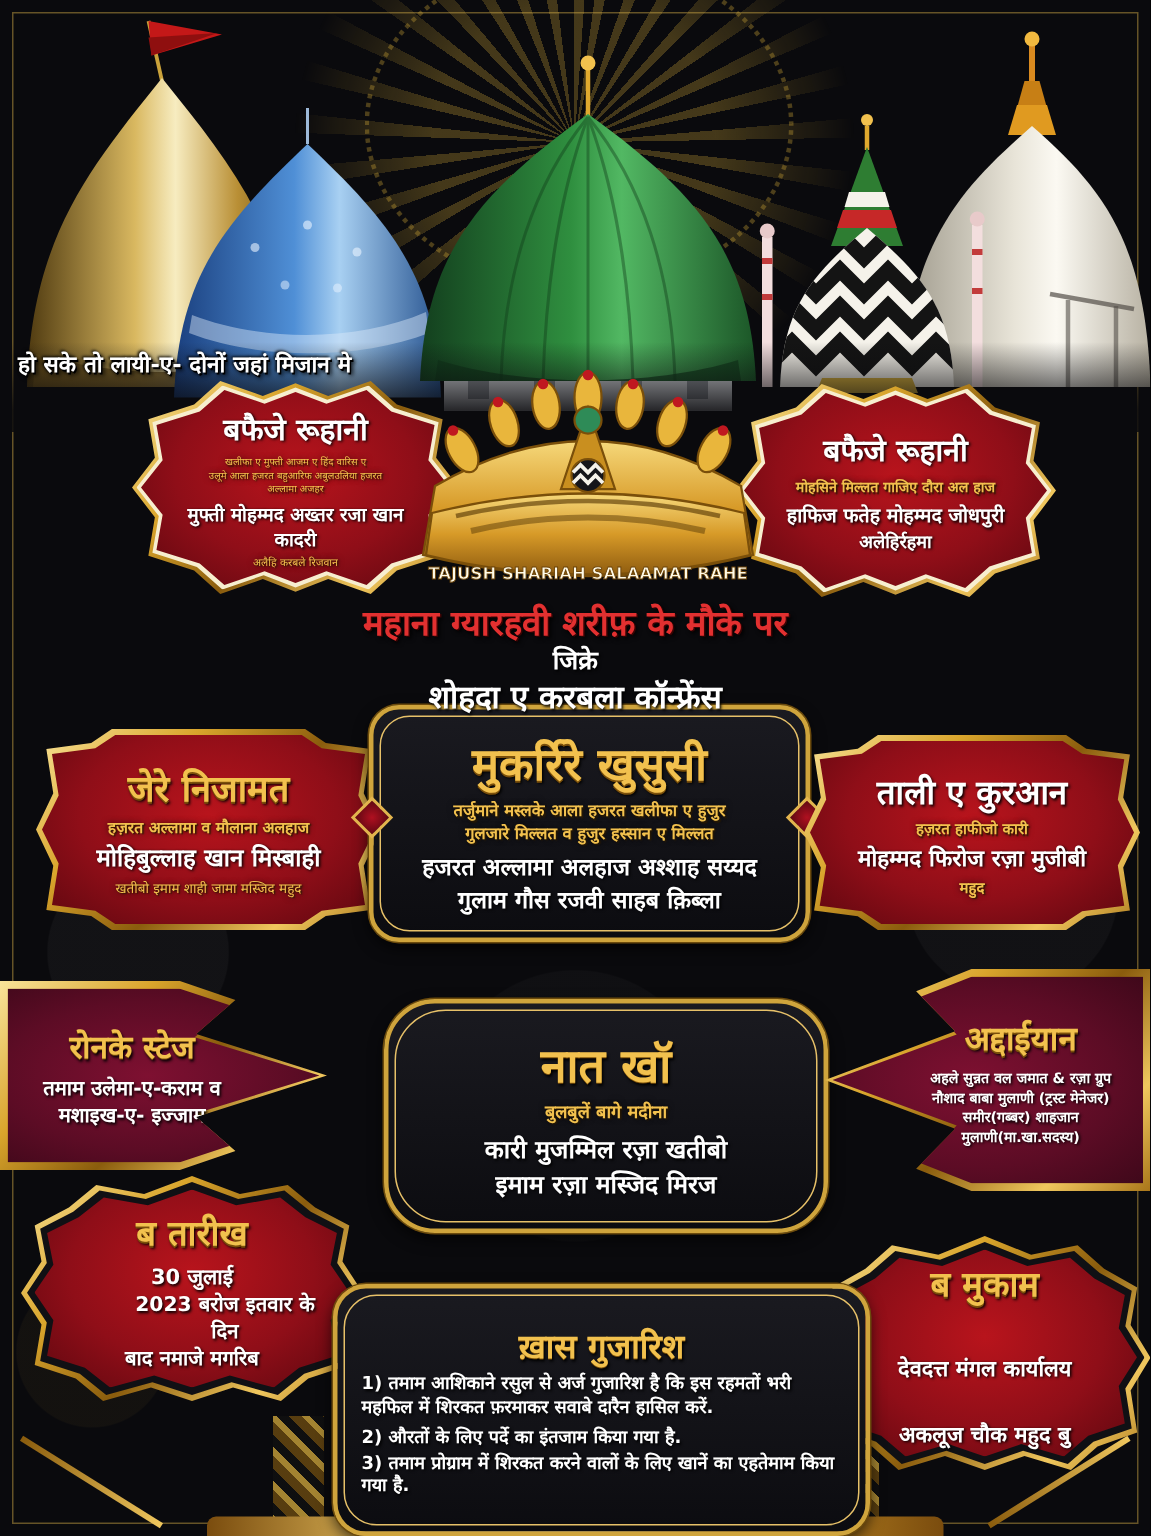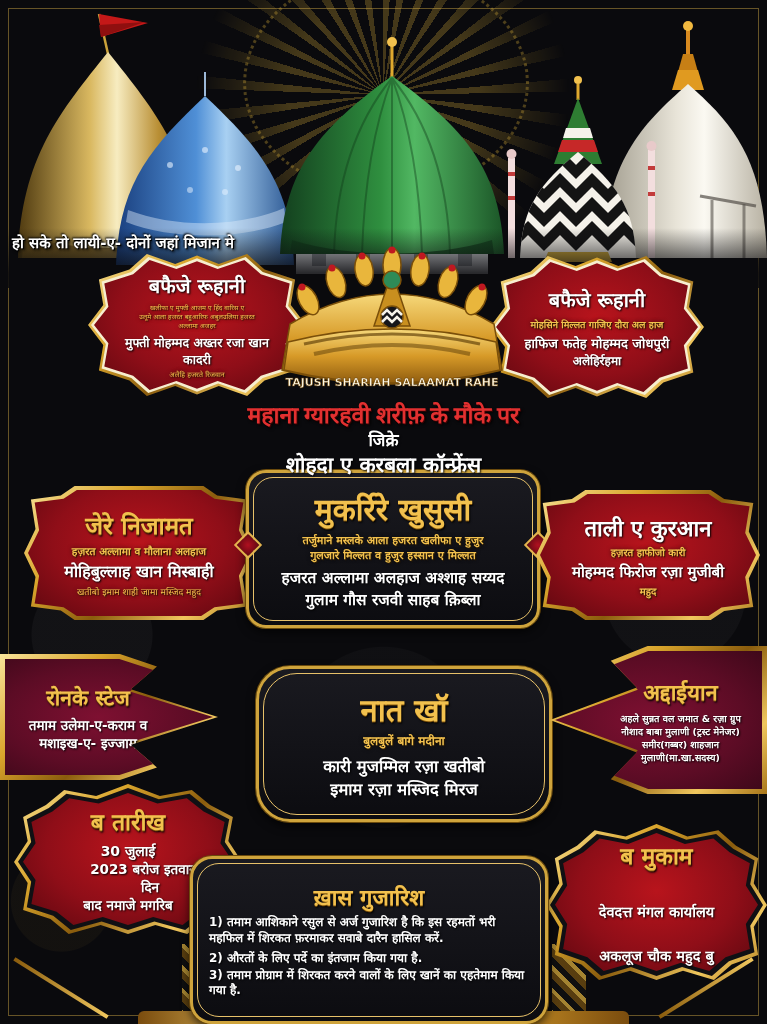--- a/index.html
+++ b/index.html
@@ -41,21 +41,21 @@
   
   .dark-frame{z-index:4;background:linear-gradient(#1a1a20,#0c0c10);
     border:3px solid #cfa43c;box-shadow:0 0 0 1px #6b4a0c,0 4px 10px rgba(0,0,0,.7);}
   .dark-frame::before{content:"";position:absolute;inset:4px;border:1px solid #e7c169;border-radius:inherit;pointer-events:none;}
   .diamond{width:16px;height:16px;background:radial-gradient(#b01020,#5e0812);border:2px solid #e3b44e;transform:rotate(45deg);z-index:5;}
   
   .t-gold{color:#f2c14e;text-shadow:1px 1px 1px #2a1a02,0 0 4px rgba(0,0,0,.6);}
   .t-gold-big{color:#f2c14e;font-weight:bold;
     text-shadow:0 1px 0 #7a4f0a,1px 2px 2px #000;}
   .t-white{color:#ffffff;text-shadow:1px 1px 2px #000;}
-  .t-red{color:#e23030;font-weight:bold;text-shadow:1px 1px 0 #3a0404,2px 2px 3px #000;font-family:Liberation Serif, serif;}
+  .t-red{color:#e23030;font-weight:bold;text-shadow:1px 1px 0 #3a0404,2px 2px 3px #000;}
   .bold{font-weight:bold;}
   .pillar{width:34px;height:80px;bottom:0;z-index:2;
     background:repeating-linear-gradient(45deg,#6b4a10 0 6px,#caa23a 6px 10px,#101010 10px 16px);opacity:.8;}
   .bottom-bar{left:138px;right:138px;bottom:0;height:13px;z-index:3;border-radius:6px 6px 0 0;
     background:linear-gradient(90deg,#7a4c0e,#f3cf6b 30%,#fbe9a8 50%,#c89026 75%,#7a4c0e);}
   .corner-line{width:110px;height:4px;background:linear-gradient(90deg,#8a5c0d,#f0c75e);z-index:2;}
 </style>
 </head>
 <body>
 
@@ -218,21 +218,21 @@
 
   <div class="abs shape clip-octo gold-bg" style="left:88px;top:254px;width:218px;height:142px;">
     <div class="lay cream-bg" style="inset:3px;"></div>
     <div class="lay red-bg" style="inset:6px;"></div>
     <div class="content" style="padding:16px 26px;">
       <div class="t-white bold" style="font-size:20px;">बफैजे रूहानी</div>
       <div class="t-gold" style="font-size:6.5px;margin-top:4px;">खलीफा ए मुफ्ती आजम ए हिंद वारिस ए</div>
       <div class="t-gold" style="font-size:6.5px;">उलूमे आला हजरत बहुआरिफ अबुलउलिया हजरत</div>
       <div class="t-gold" style="font-size:6.5px;">अल्लामा अजहर</div>
       <div class="t-white bold" style="font-size:12.5px;margin-top:4px;">मुफ्ती मोहम्मद अख्तर रजा खान कादरी</div>
-      <div class="t-gold" style="font-size:7px;margin-top:2px;">अलैहि हजरते रिजवान</div>
+      <div class="t-gold" style="font-size:7px;margin-top:2px;">अलैहि करबले रिजवान</div>
     </div>
   </div>
 
   <div class="abs shape clip-octo gold-bg" style="left:490px;top:256px;width:214px;height:142px;">
     <div class="lay cream-bg" style="inset:3px;"></div>
     <div class="lay red-bg" style="inset:6px;"></div>
     <div class="content" style="padding:16px 24px;">
       <div class="t-white bold" style="font-size:20px;">बफैजे रूहानी</div>
       <div class="t-gold bold" style="font-size:9.5px;margin-top:5px;">मोहसिने मिल्लत गाजिए दौरा अल हाज</div>
       <div class="t-white bold" style="font-size:13px;margin-top:3px;">हाफिज फतेह मोहम्मद जोधपुरी</div>
@@ -311,21 +311,21 @@
     <div class="lay black-bg" style="inset:4px;"></div>
     <div class="lay red-bg" style="inset:9px;"></div>
     <div class="content" style="padding:14px 24px;">
       <div class="t-gold-big" style="font-size:23px;">ब तारीख</div>
       <div class="t-white bold" style="font-size:14px;margin-top:4px;">30 जुलाई</div>
       <div class="t-white bold" style="font-size:13.5px;margin-left:44px;">2023 बरोज इतवार के दिन</div>
       <div class="t-white bold" style="font-size:13.5px;">बाद नमाजे मगरिब</div>
     </div>
   </div>
 
-  <div class="abs dark-frame" style="left:190px;top:856px;width:352px;height:162px;border-radius:22px;z-index:5;">
+  <div class="abs dark-frame" style="left:222px;top:856px;width:352px;height:162px;border-radius:22px;z-index:5;">
     <div class="content" style="padding:8px 16px;align-items:flex-start;">
       <div class="t-gold-big" style="font-size:22px;width:100%;text-align:center;">ख़ास गुजारिश</div>
       <div class="t-white bold" style="font-size:12px;text-align:left;margin-top:4px;line-height:1.3;">1) तमाम आशिकाने रसुल से अर्ज गुजारिश है कि इस रहमतों भरी महफिल में शिरकत फ़रमाकर सवाबे दारैन हासिल करें.</div>
       <div class="t-white bold" style="font-size:12px;text-align:left;margin-top:2px;">2) औरतों के लिए पर्दे का इंतजाम किया गया है.</div>
       <div class="t-white bold" style="font-size:12px;text-align:left;margin-top:2px;line-height:1.3;">3) तमाम प्रोग्राम में शिरकत करने वालों के लिए खानें का एहतेमाम किया गया है.</div>
     </div>
   </div>
 
   <div class="abs shape clip-scal gold-bg" style="left:546px;top:824px;width:221px;height:156px;">
     <div class="lay black-bg" style="inset:4px;"></div>

